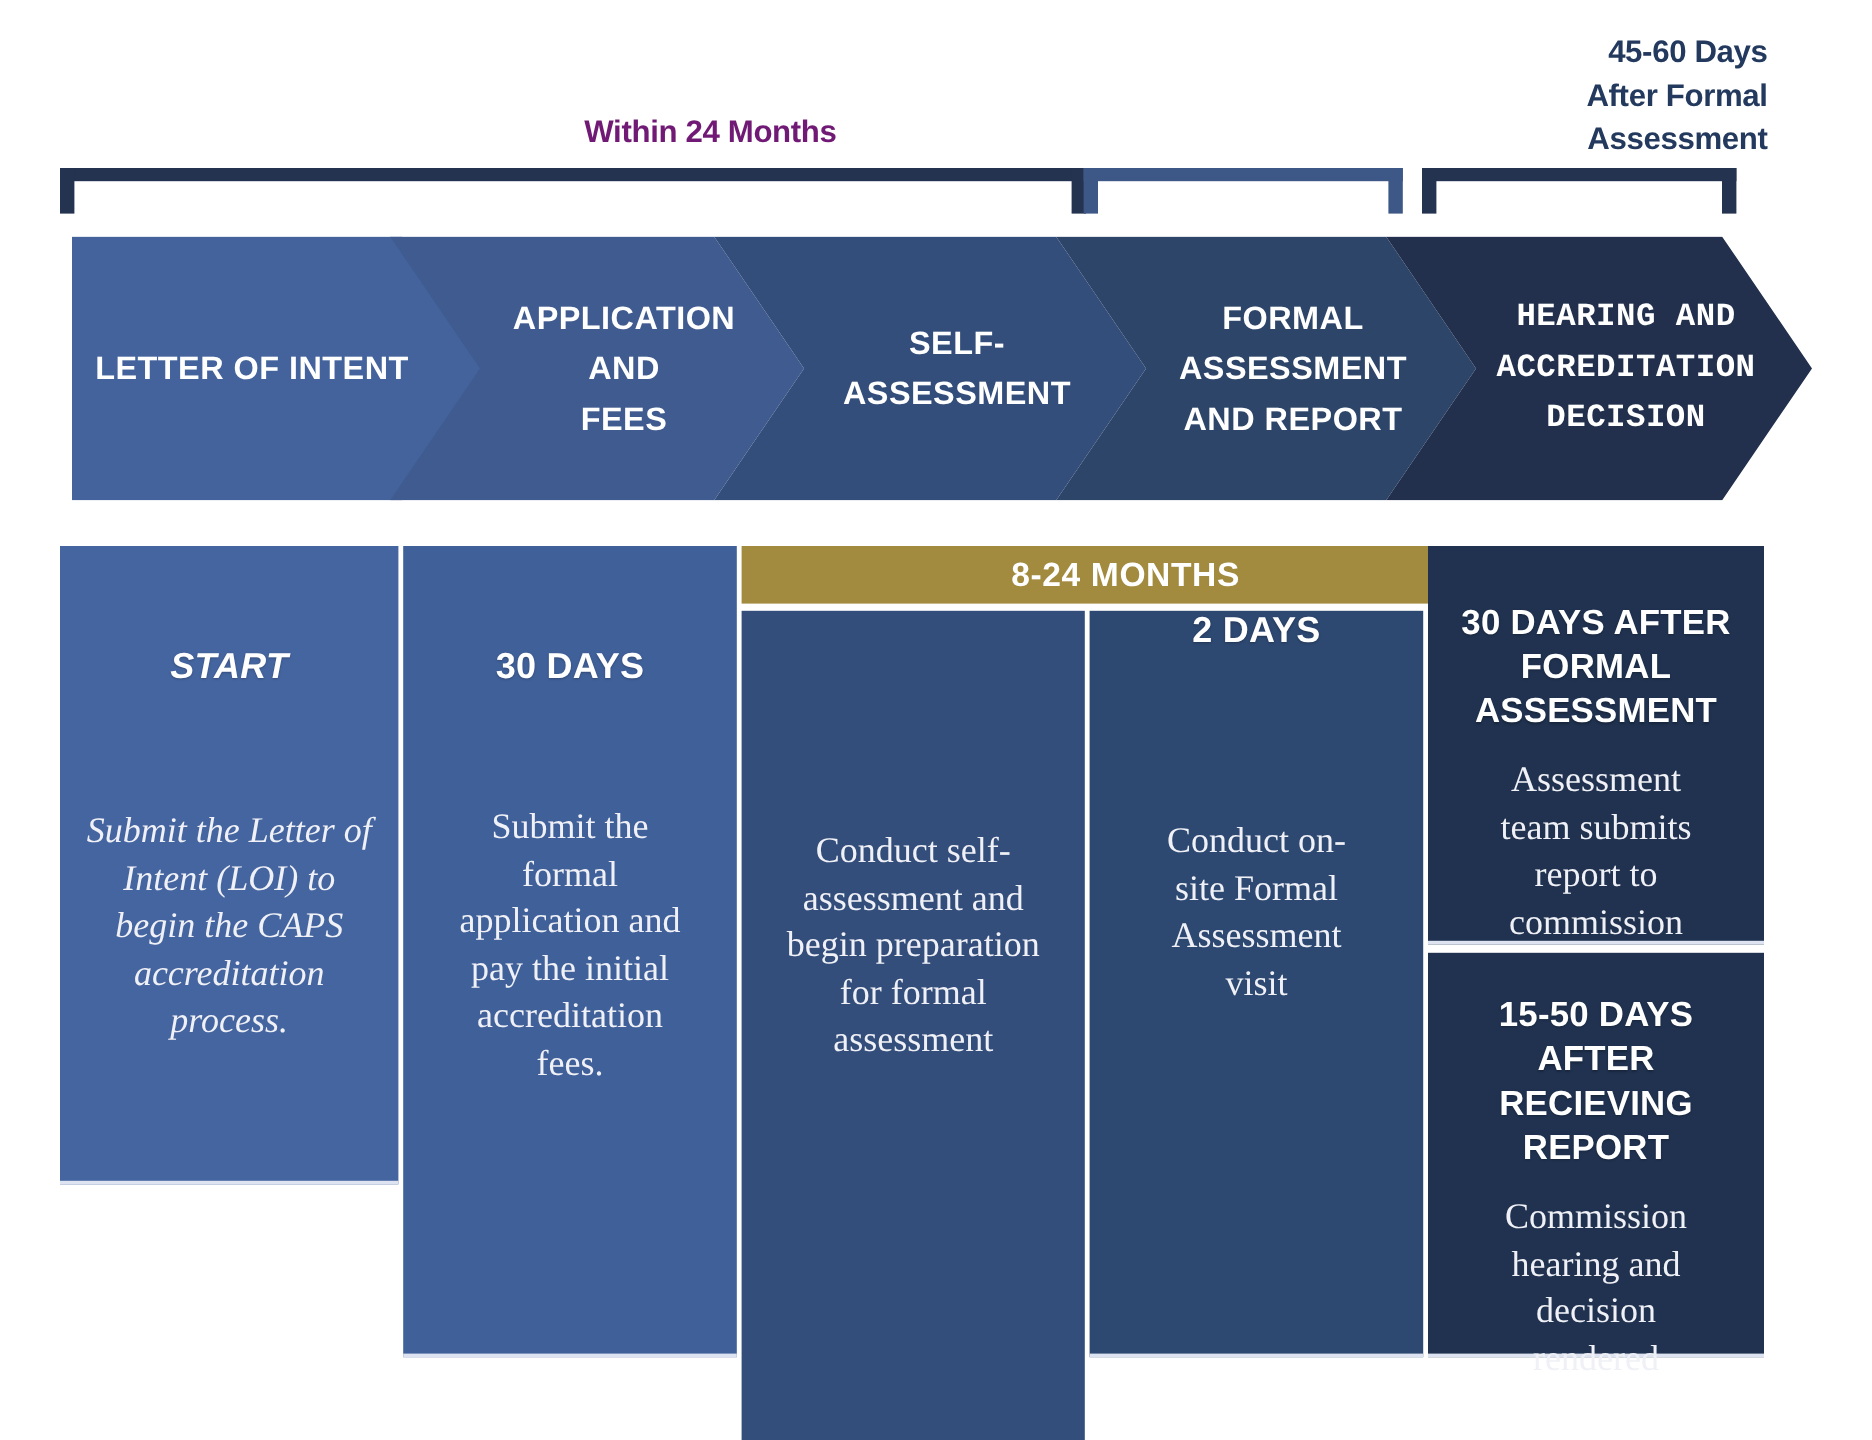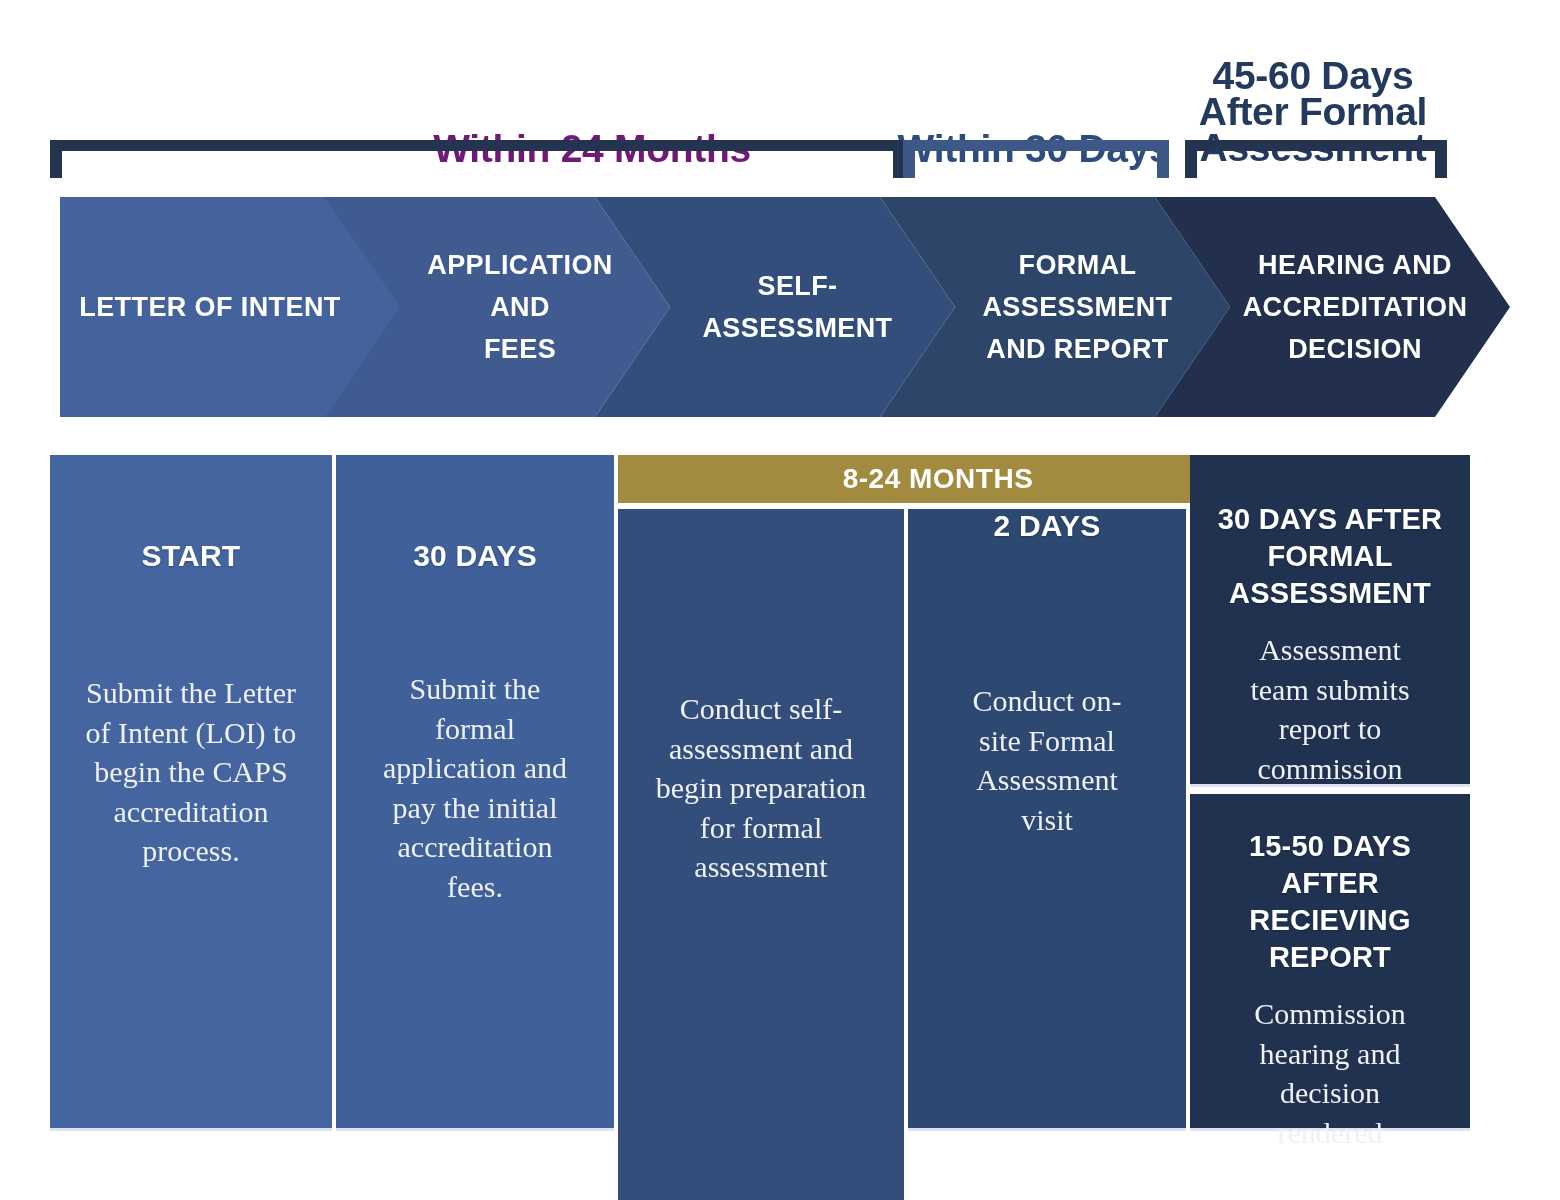--- a/index.html
+++ b/index.html
@@ -5,22 +5,22 @@
   * { margin:0; padding:0; box-sizing:border-box; }
   html,body { background:#ffffff; }
   .canvas {
     position:relative; width:1560px; height:1200px; background:#ffffff;
     font-family:"Liberation Sans", sans-serif; overflow:hidden;
   }
 
   
   .top-label {
     position:absolute; transform:translateX(-50%);
-    font-weight:bold; font-size:39px; letter-spacing:-0.3px;
-    text-align:center; white-space:nowrap;margin-top:33px;
+    font-weight:bold; font-size:26px; letter-spacing:-0.3px;
+    text-align:right; white-space:nowrap;
   }
   .lbl-24 { left:592px; top:94px; color:#701a75; }
   .lbl-30 { left:1034px; top:94px; color:#2d4d7e; }
   .lbl-4560 { left:1313px; top:25px; color:#233a5e; line-height:36px; white-space:normal; width:320px; }
 
   
   .bracket {
     position:absolute; top:140px; height:38px;
     border-style:solid; border-bottom:none; background:transparent;
   }
@@ -44,21 +44,21 @@
   .chev-4 { left:880px; width:350px; padding-left:75px; padding-right:30px;
     clip-path:polygon(0 0, 275px 0, 100% 50%, 275px 100%, 0 100%, 75px 50%); }
   .chev-5 { left:1155px;width:355px; padding-left:75px; padding-right:30px;
     clip-path:polygon(0 0, 280px 0, 100% 50%, 280px 100%, 0 100%, 75px 50%); }
 
   
   .col {
     position:absolute; color:#ffffff; text-align:center;
     border-bottom:3px solid #dde3f0;
   }
-  .col-1  { left:50px;   top:455px; width:282px; height:676px; }
+  .col-1  { left:50px;   top:455px; width:282px; height:532px;font-style:italic; }
   .col-2  { left:336px;  top:455px; width:278px; height:676px; }
   .col-3  { left:618px;  top:509px; width:286px; height:712px; }
   .col-4  { left:908px;  top:509px; width:278px; height:622px; }
   .col-5a { left:1190px; top:455px; width:280px; height:332px; }
   .col-5b { left:1190px; top:794px; width:280px; height:337px; }
 
   .gold-band {
     position:absolute; left:618px; top:455px; width:640px; height:48px;
     display:flex; align-items:center; justify-content:center;
     color:#ffffff; font-weight:bold; font-size:28px; letter-spacing:0.5px;
@@ -86,21 +86,20 @@
   .body-col5a { max-width:205px; margin-top:18px; }
   .pt-col5b { padding-top:34px; }
   .body-col5b { max-width:190px; margin-top:18px; }
 </style>
 </head>
 <body>
 
 <div class="canvas">
 
   <div class="top-label lbl-24">Within 24 Months</div>
-  <div class="top-label lbl-30">Within 30 Days</div>
   <div class="top-label lbl-4560">
     <div>45-60 Days</div>
     <div>After Formal</div>
     <div>Assessment</div>
   </div>
 
   <div class="bracket bracket-1"></div>
   <div class="bracket bracket-2"></div>
   <div class="bracket bracket-3"></div>
 
@@ -113,21 +112,21 @@
   </div>
   <div class="chevron chev-3" style="background-color: rgb(52, 78, 124);">
     <div>SELF-</div>
     <div>ASSESSMENT</div>
   </div>
   <div class="chevron chev-4" style="background-color: rgb(45, 69, 105);">
     <div>FORMAL</div>
     <div>ASSESSMENT</div>
     <div>AND REPORT</div>
   </div>
-  <div class="chevron chev-5" style="background-color: rgb(34, 48, 77);">
+  <div class="chevron chev-5" style="background-color: rgb(34, 48, 77); font-family: Liberation Mono, monospace;">
     <div>HEARING AND</div>
     <div>ACCREDITATION</div>
     <div>DECISION</div>
   </div>
 
   <div class="gold-band" style="background-color: rgb(162, 138, 62);">
     <span>8-24 MONTHS</span>
   </div>
 
   <div class="col col-1 pt-col12" style="background-color: rgb(69, 101, 160);">

